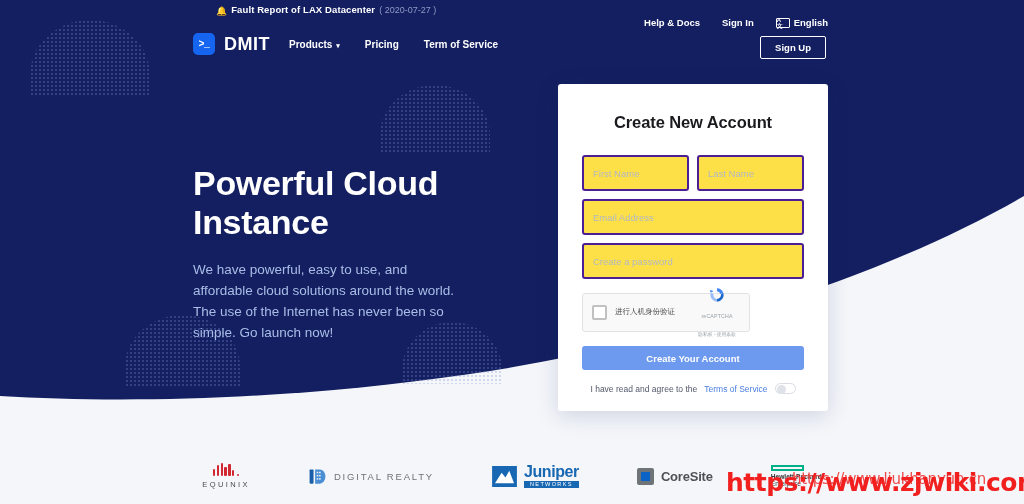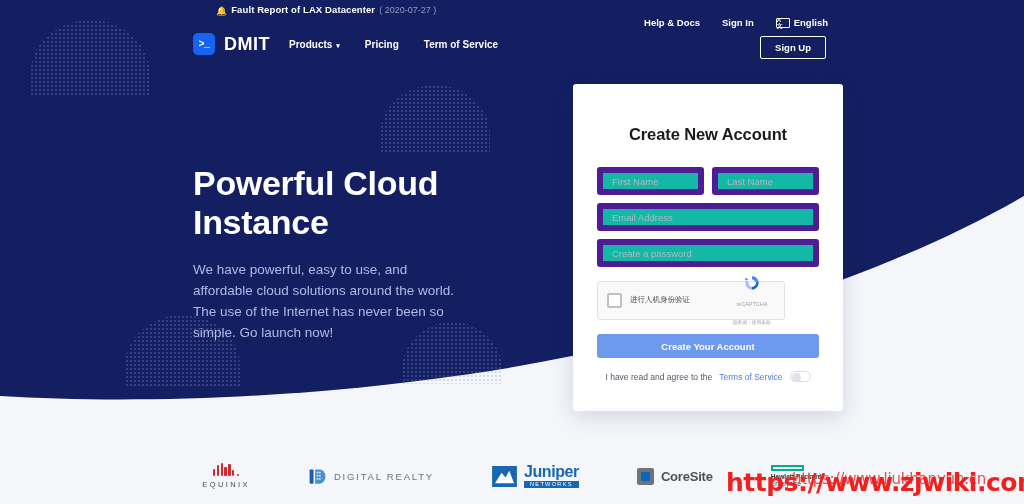--- a/index.html
+++ b/index.html
@@ -108,48 +108,48 @@
     line-height: 1.16; letter-spacing: -.3px;
   }
   .hero-sub {
     margin-top: 17px;
     color: #a9bde6; font-size: 13.5px; line-height: 1.55;
     max-width: 262px;
   }
 
   
   .card {
-    position: absolute; left: 573px; top: 84px;
+    position: absolute; left: 558px; top: 84px;
     width: 270px; height: 327px;
     background: #ffffff; border-radius: 3px;
     box-shadow: 0 5px 22px rgba(20,35,90,0.16);
     z-index: 8;
-    padding: 12px 24px;
+    padding: 0 24px;
   }
   .card-title {
     text-align: center; color: #1b1b1f;
     font-size: 16.5px; font-weight: bold;
     padding-top: 29px; letter-spacing: -.1px;
   }
   .field-row { display: flex; gap: 8px; margin-top: 23px; }
   .fld {
-    width: 100%; height: 28px;
-    border: 6px solid #4c1d95; border-radius: 3px;
-    background: #14b8a6;
+    width: 100%; height: 36px;
+    border: 2px solid #4c1d95; border-radius: 3px;
+    background: #fde047;
     font-family: "Liberation Sans", sans-serif;
     font-size: 9.5px; color: #3d4352;
     padding: 0 9px;
     outline: none;
   }
   .fld::placeholder { color: #b2b8c4; }
   .fld-mt { margin-top: 8px; }
 
   .recaptcha {
     margin-top: 14px;
-    width: 188px; height: 39px;
+    width: 168px; height: 39px;
     border: 1px solid #e0e2e6; border-radius: 3px;
     background: #f9f9f9;
     display: flex; align-items: center;
     padding: 0 9px;
     cursor: pointer;
   }
   .rc-box {
     width: 15px; height: 15px; background: #fff;
     border: 2px solid #c1c1c1; border-radius: 2px;
     flex: 0 0 auto;

